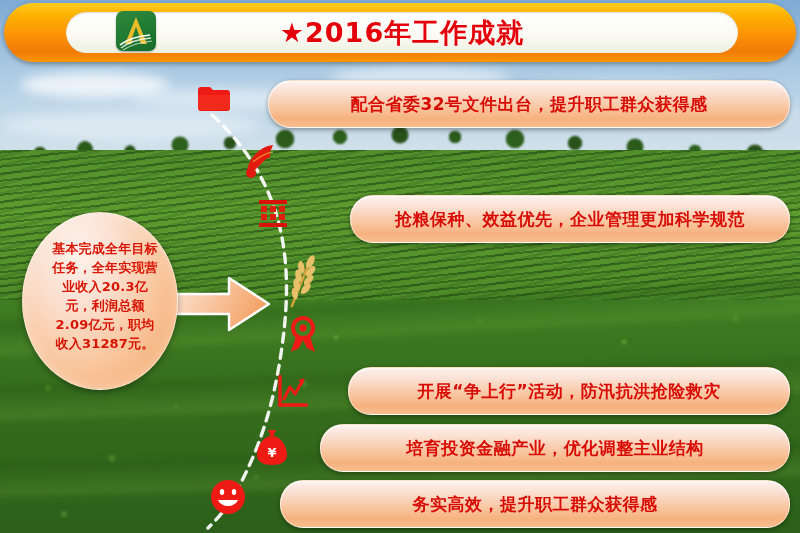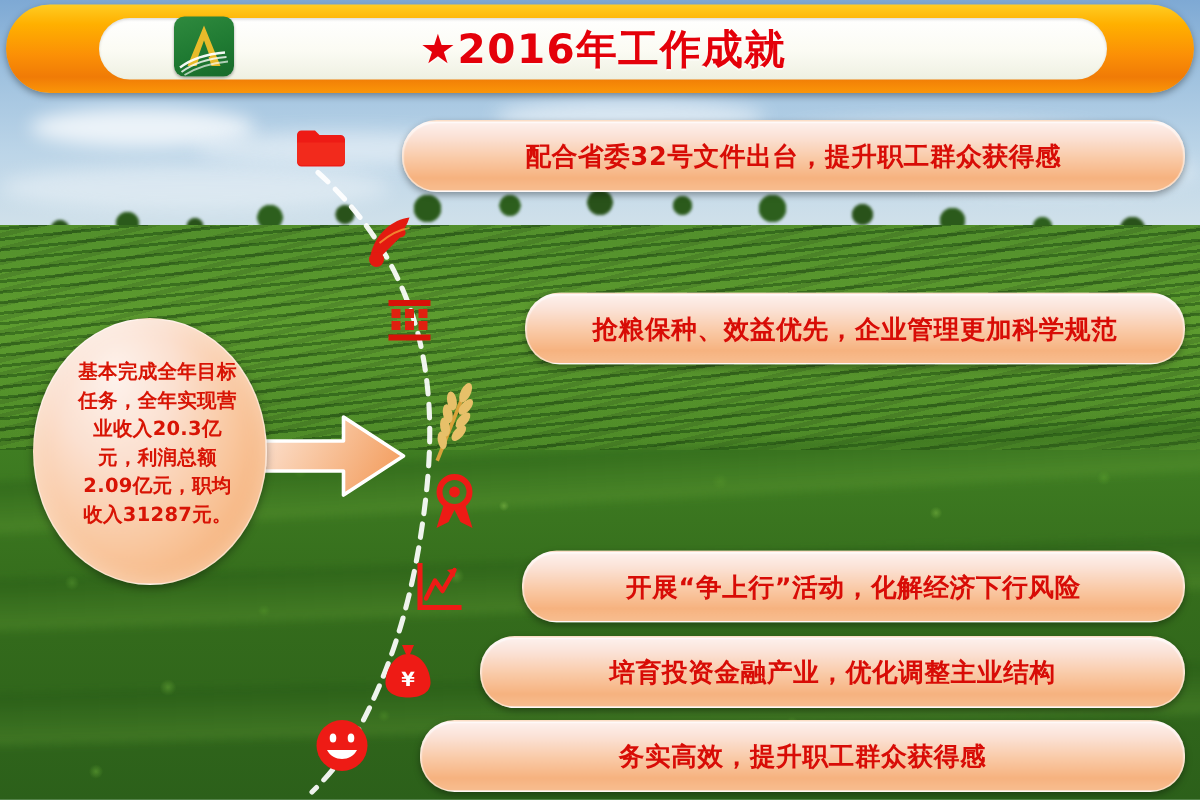--- a/index.html
+++ b/index.html
@@ -319,21 +319,21 @@
   </div>
 
 
   <div class="pill" style="left:350px;top:195px;width:438px;">
     <span class="pill-text">抢粮保种、效益优先，企业管理更加科学规范</span>
   </div>
 
 
 
   <div class="pill" style="left:348px;top:367px;width:440px;">
-    <span class="pill-text">开展“争上行”活动，化解经济下行风险</span>
+    <span class="pill-text">开展“争上行”活动，防汛抗洪抢险救灾</span>
   </div>
 
   <div class="pill" style="left:320px;top:424px;width:468px;">
     <span class="pill-text">培育投资金融产业，优化调整主业结构</span>
   </div>
 
   <div class="pill" style="left:280px;top:480px;width:508px;">
     <span class="pill-text">务实高效，提升职工群众获得感</span>
   </div>
 

